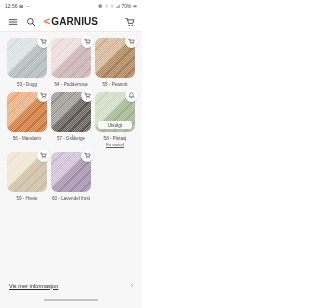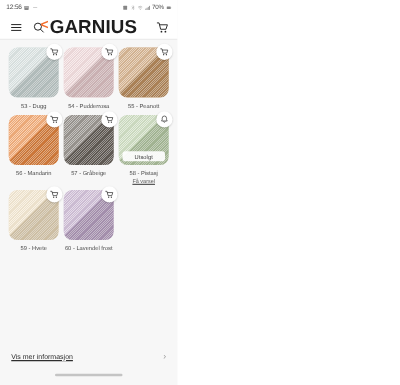--- a/index.html
+++ b/index.html
@@ -34,21 +34,21 @@
     border-bottom:0.5px solid #ececec;
   }
   .hdr-left { display:flex; align-items:center; gap:7px; }
   .ic-btn { width:11px; height:11px; display:flex; align-items:center; justify-content:center; }
   .ic-btn svg { display:block; }
   .logo {
     position:absolute; left:50%; top:50%; transform:translate(-50%,-50%);
     display:flex; align-items:center; gap:1px;
   }
   .logo-chev { color:#f26c2a; font-size:11px; line-height:1; font-weight:700; margin-top:-0.5px; }
-  .logo-txt { font-size:15px; font-weight:700; color:#1d1d1d; letter-spacing:0.1px; line-height:1; }
+  .logo-txt { font-size:10px; font-weight:700; color:#1d1d1d; letter-spacing:0.1px; line-height:1; }
   .hdr-right { margin-left:auto; }
 
   
   .content {
     flex:1 1 auto; background:#f7f7f7;
     padding:6px 5px 0 5px;
     overflow:hidden;
   }
   .grid { display:flex; flex-wrap:wrap; }
   .cell { width:33.333%; display:flex; flex-direction:column; align-items:center; margin-bottom:5px; }

